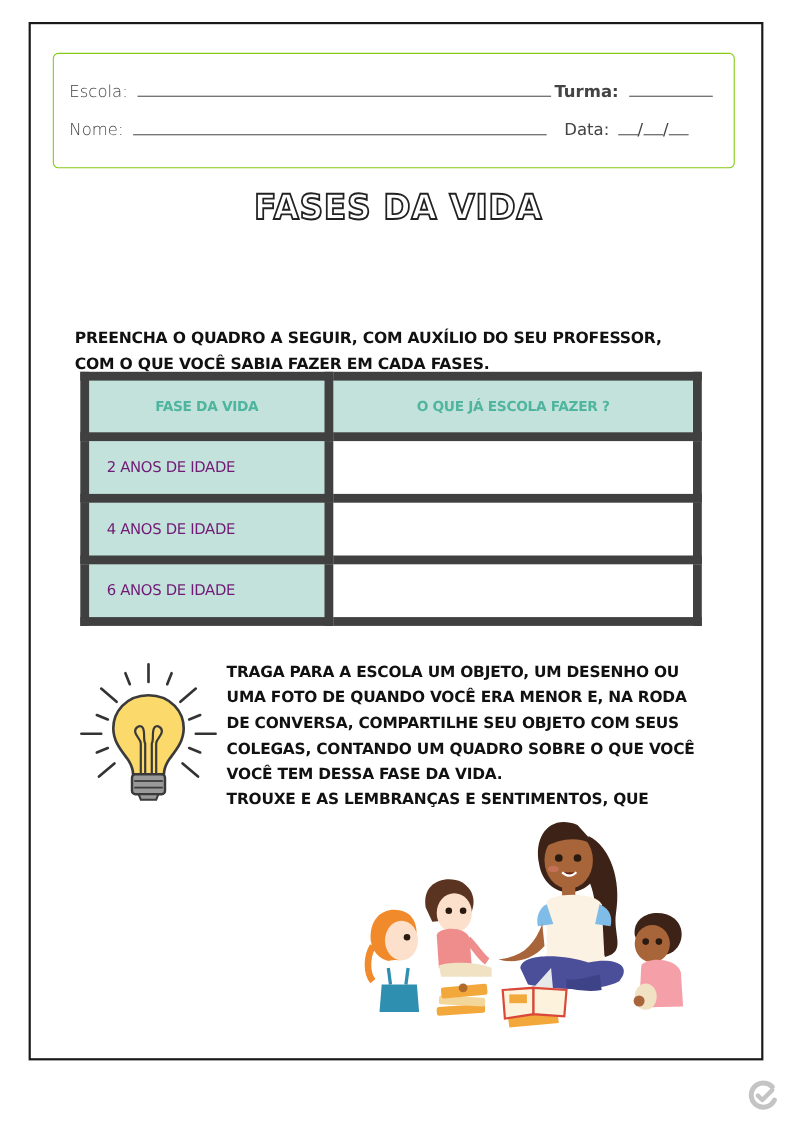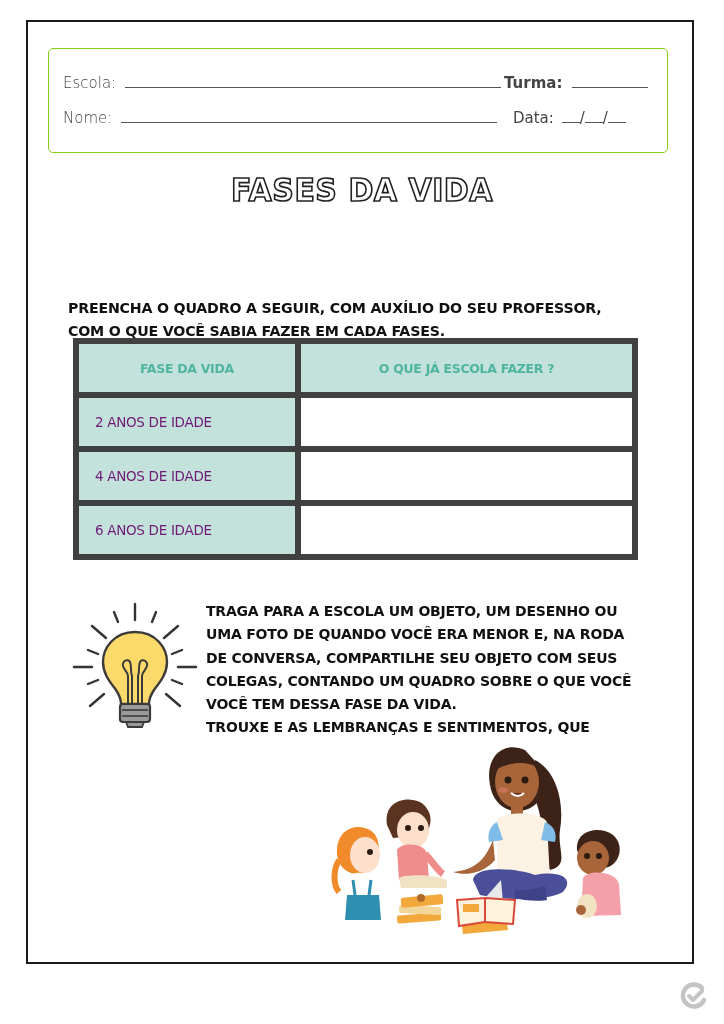--- a/index.html
+++ b/index.html
@@ -13,21 +13,21 @@
     .hdr-row.r2 { top: 59px; }
     .hdr-label { display: inline-block; }
     .line { display: inline-block; border-bottom: 1px solid #555; height: 14px; vertical-align: baseline; }
     .hdr-right { position: absolute; font-family: "DejaVu Sans", sans-serif; font-size: 15px; color: #444; white-space: nowrap; }
 
     .title { position: absolute; left: 0; top: 172px; width: 724px; text-align: center; font-family: "DejaVu Sans", sans-serif; font-weight: bold; font-size: 30px; letter-spacing: 0.5px; color: #ffffff; -webkit-text-stroke: 1.6px #222; transform: scaleY(1.05); }
 
     .instructions { position: absolute; left: 68px; top: 249px; width: 560px; font-family: "DejaVu Sans", sans-serif; font-weight: bold; font-size: 14.2px; line-height: 23px; color: #111; letter-spacing: -0.2px; margin-top: 48px; }
 
     table.phases { position: absolute; left: 73px; top: 338px; width: 565px; border-collapse: collapse; }
-    table.phases td, table.phases th { border: 6px solid #404040; height: 54px; box-sizing: border-box; padding: 16px; vertical-align: middle; }
+    table.phases td, table.phases th { border: 8px solid #404040; height: 54px; box-sizing: border-box; padding: 16px; vertical-align: middle; }
     table.phases th { background: #c3e2dc; color: #4fb59f; font-family: "DejaVu Sans", sans-serif; font-weight: bold; font-size: 12.5px; letter-spacing: -0.3px; }
     table.phases td.phase { background: #c3e2dc; color: #701a75; font-family: "DejaVu Sans", sans-serif; font-size: 13.5px; width: 222px; letter-spacing: -0.3px; }
     table.phases td.answer { background: #ffffff; }
 
     .bulb { position: absolute; left: 70px; top: 600px; width: 130px; height: 130px; }
 
     .task { position: absolute; left: 206px; top: 600px; width: 440px; font-family: "DejaVu Sans", sans-serif; font-weight: bold; font-size: 14px; line-height: 23.3px; color: #111; letter-spacing: -0.2px; }
 
     .illustration { position: absolute; left: 325px; top: 730px; width: 320px; height: 210px; }
 

